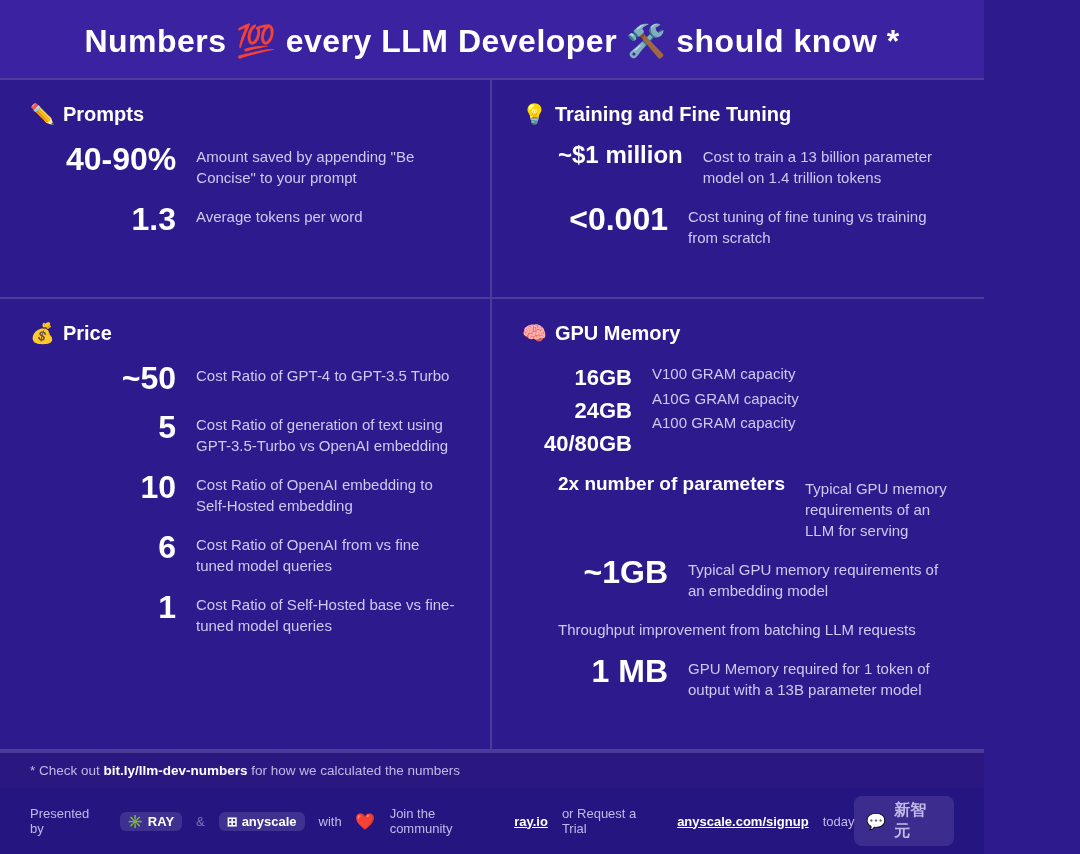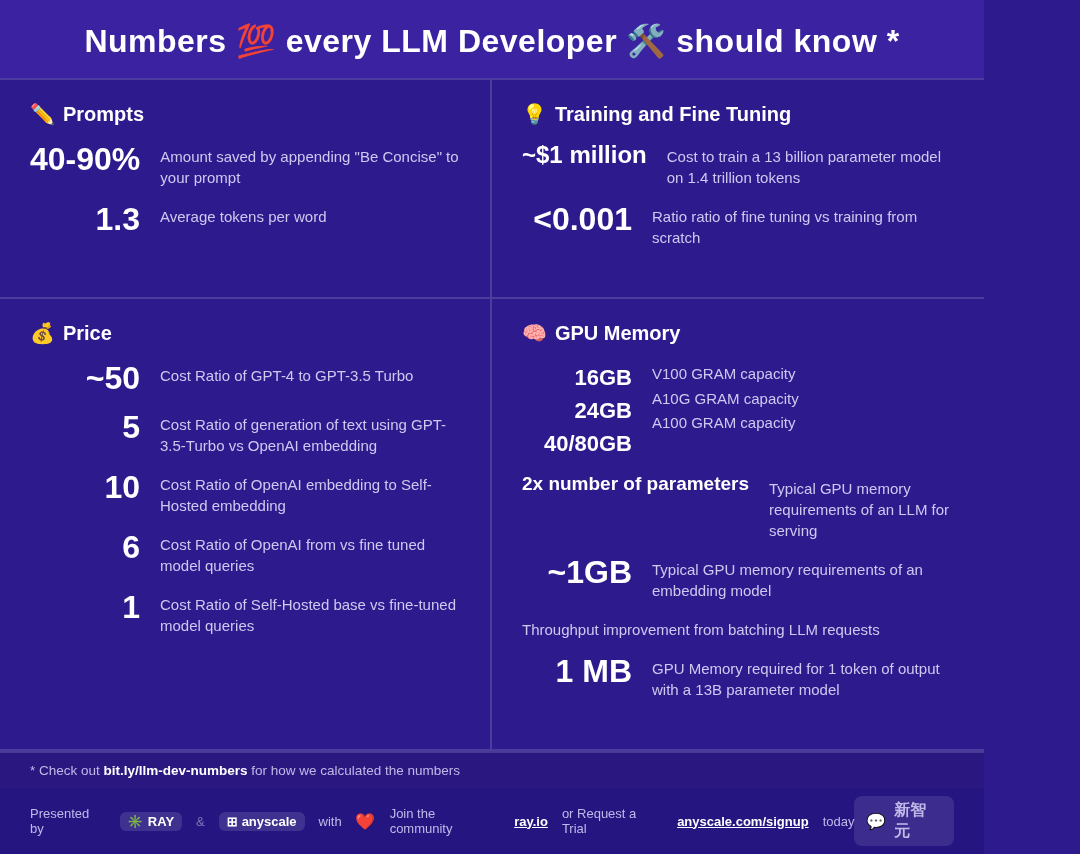--- a/index.html
+++ b/index.html
@@ -57,20 +57,21 @@
       display: flex;
       align-items: center;
       gap: 8px;
     }
 
     .stat-row {
       display: flex;
       align-items: flex-start;
       margin-bottom: 14px;
       gap: 20px;
+      margin-left: 36px;
     }
 
     .stat-number {
       font-size: 32px;
       font-weight: 900;
       color: white;
       min-width: 110px;
       text-align: right;
       flex-shrink: 0;
       line-height: 1.1;
@@ -210,21 +211,21 @@
       <div class="cell-header">
         <span>💡</span>
         <span>Training and Fine Tuning</span>
       </div>
       <div class="stat-row">
         <div class="stat-number small">~$1 million</div>
         <div class="stat-desc">Cost to train a 13 billion parameter model on 1.4 trillion tokens</div>
       </div>
       <div class="stat-row">
         <div class="stat-number">&lt;0.001</div>
-        <div class="stat-desc">Ratio ratio of fine tuning vs training from scratch</div>
+        <div class="stat-desc">Cost tuning of fine tuning vs training from scratch</div>
       </div>
     </div>
 
     <div class="cell">
       <div class="cell-header">
         <span>💰</span>
         <span>Price</span>
       </div>
       <div class="stat-row">
         <div class="stat-number">~50</div>

